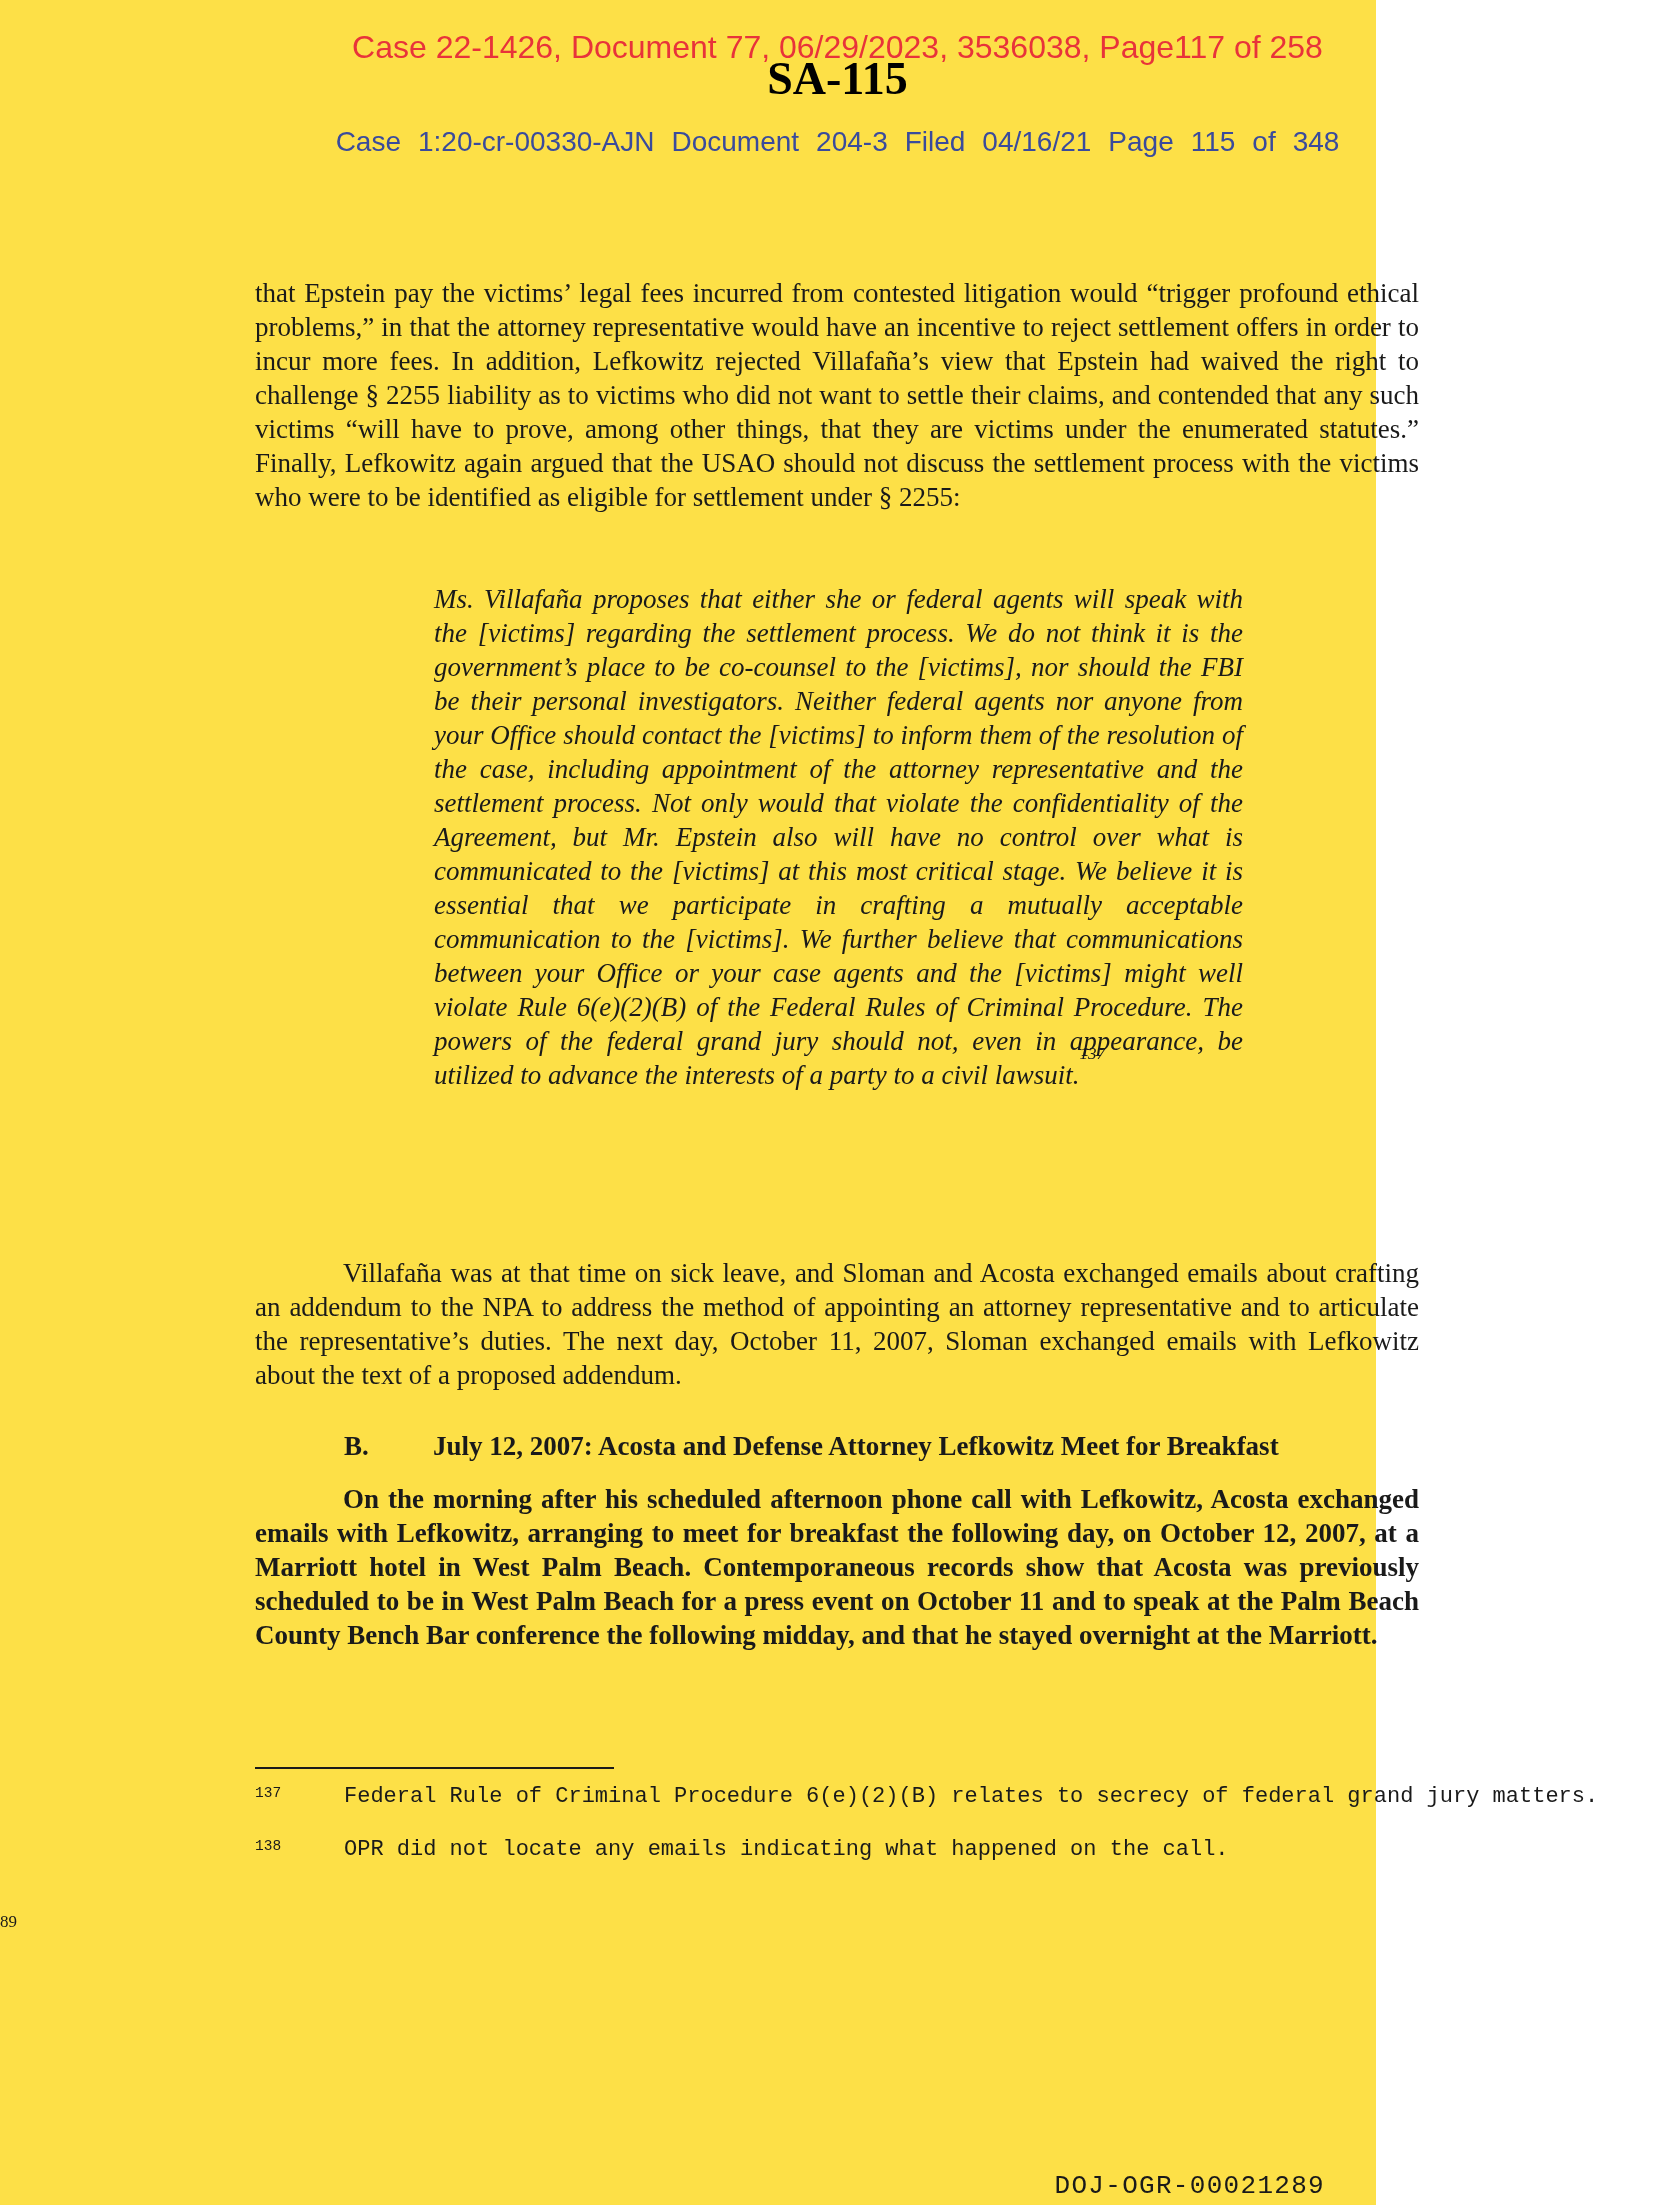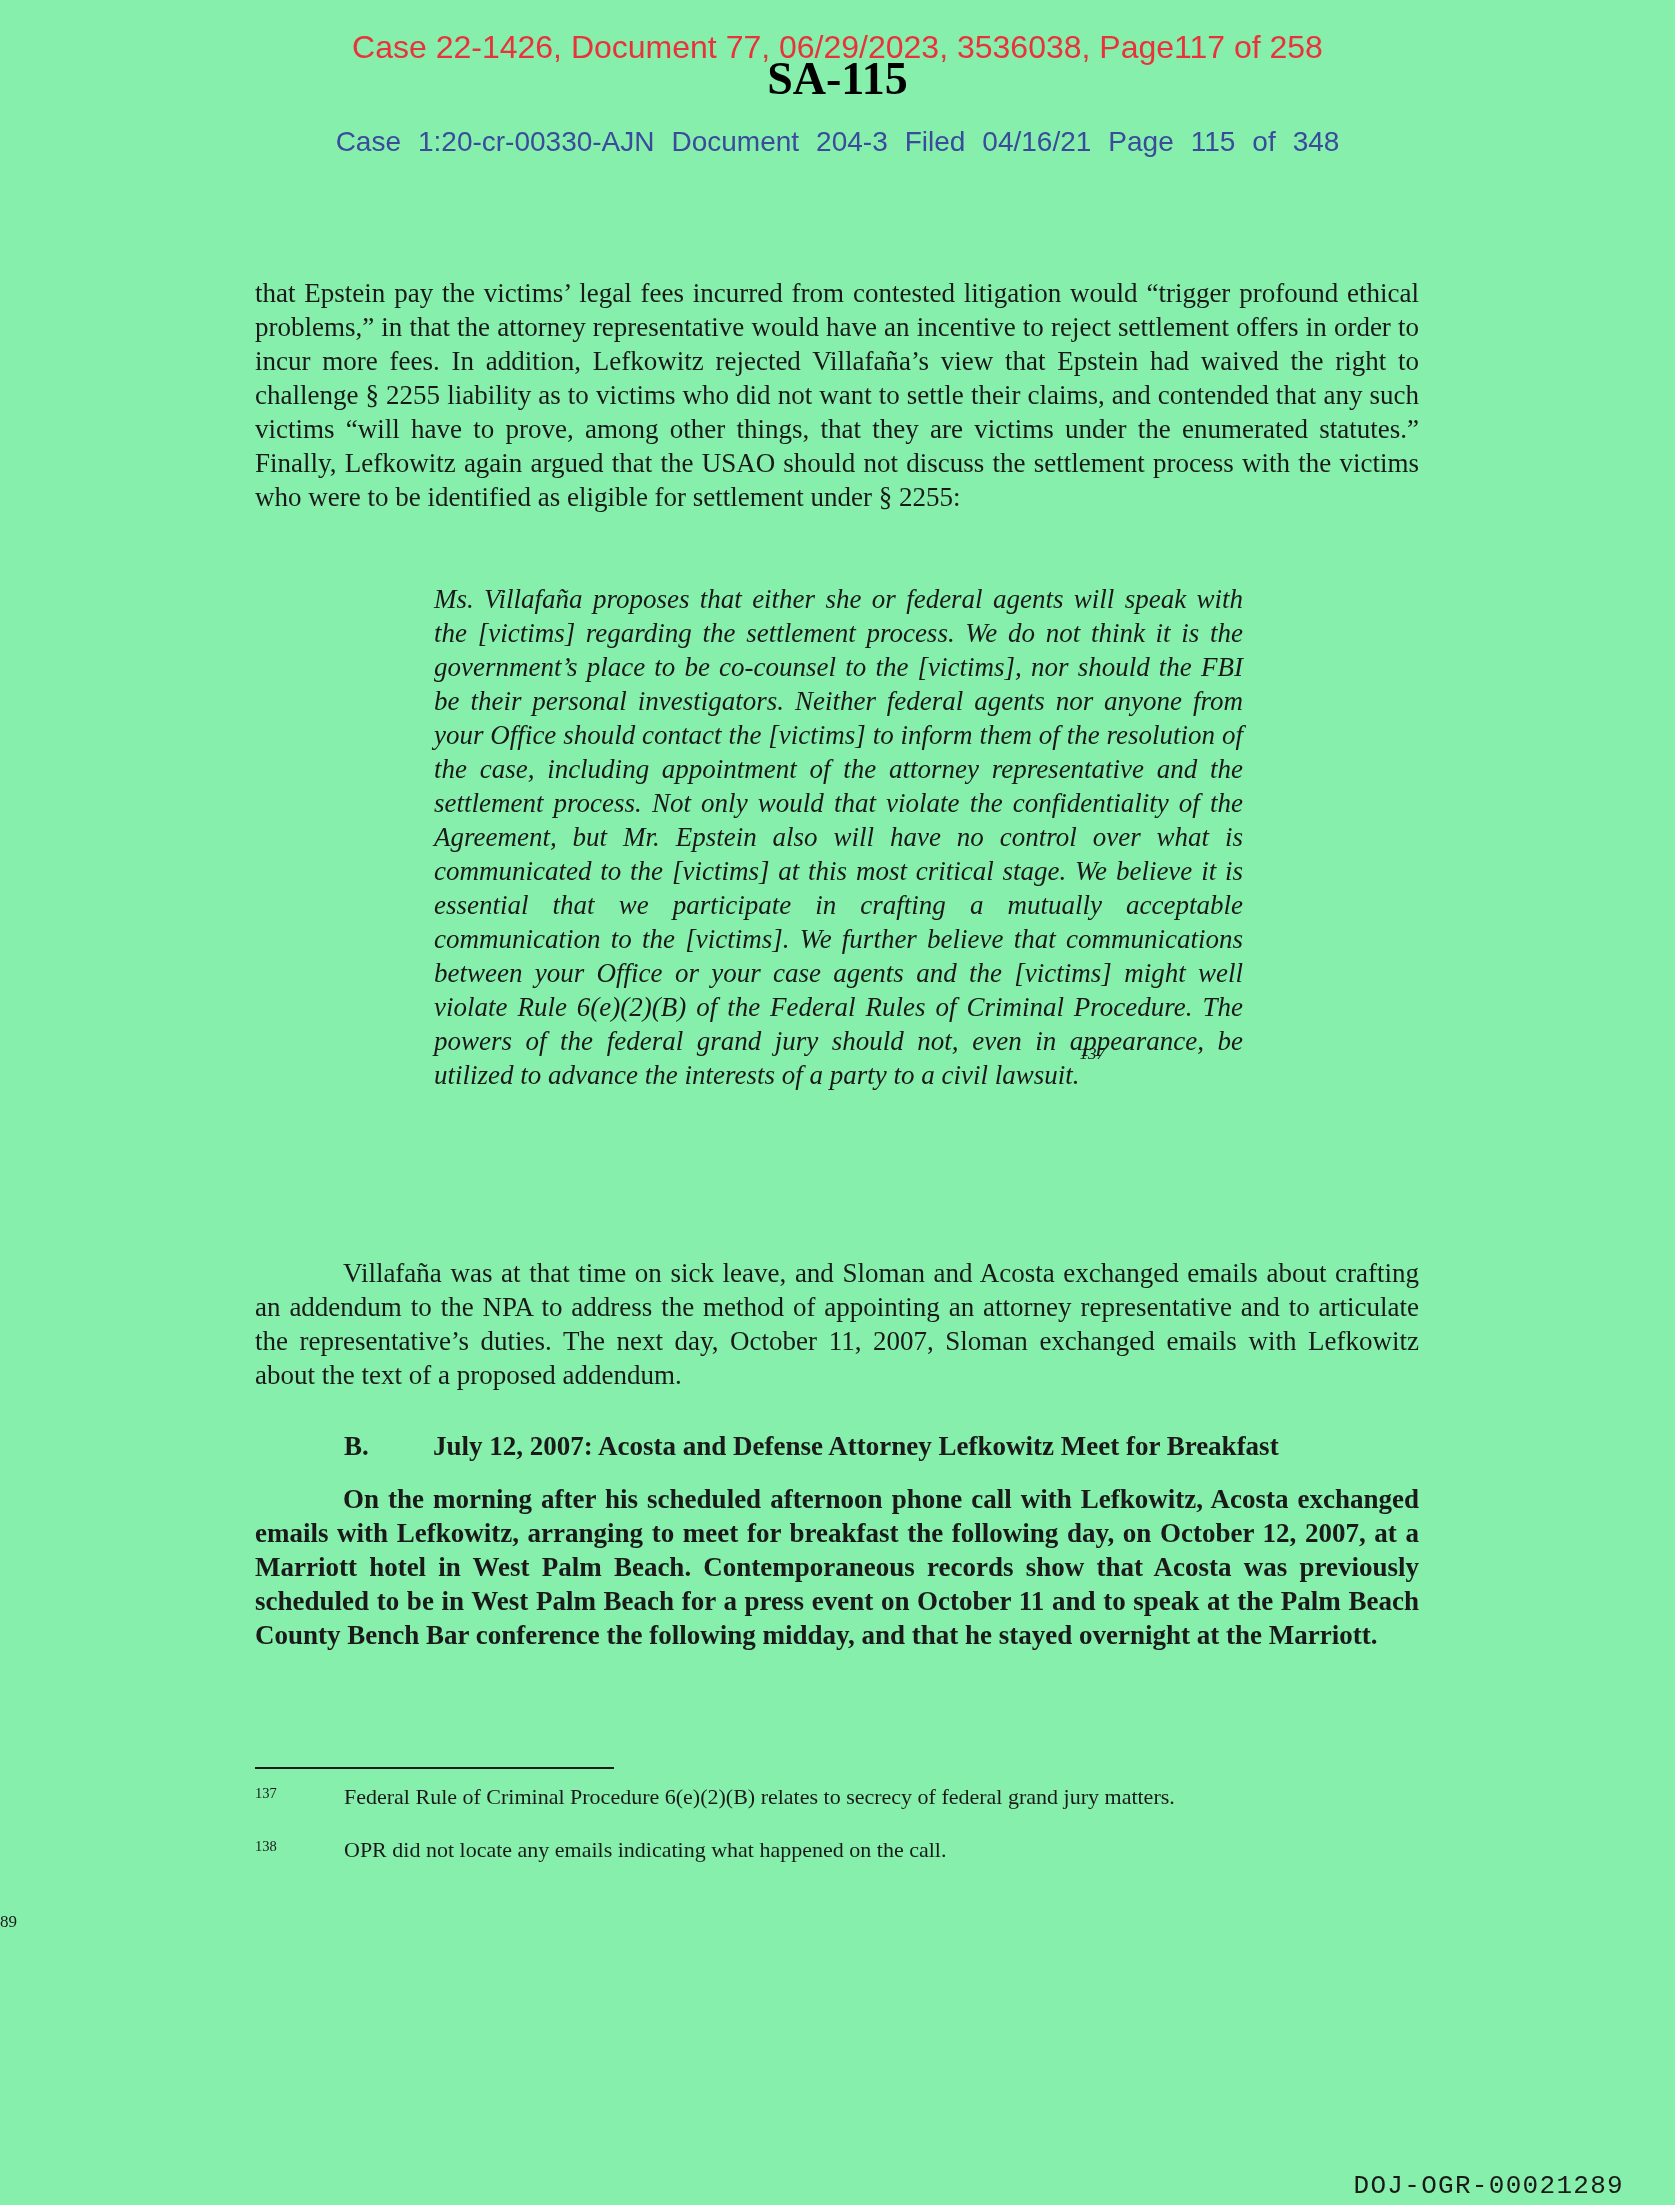--- a/index.html
+++ b/index.html
@@ -1,17 +1,17 @@
 <!DOCTYPE html>
 <html style="font-size:10.5px"><head>
 <meta charset="utf-8">
 <style>
   html, body { margin: 0; padding: 0; background: #ffffff; }
   body { width: 1675px; height: 2205px; position: relative; overflow: hidden; }
-  .page { position: absolute; left: 0; top: 0; width: 1675px; height: 2205px; background: #86efac; }
+  .page { position: absolute; left: 0; top: 0; width: 1376px; height: 2205px; background: #fde047; }
 
   .hdr-red {
     position: absolute; left: 0; width: 1675px; top: 29px; text-align: center;
     font-family: "Liberation Sans", sans-serif; font-size: 32px; color: #e8333a;
     letter-spacing: 0px;
   }
   .hdr-sa {
     position: absolute; left: 0; width: 1675px; top: 56px; text-align: center;
     font-family: "Liberation Serif", serif; font-weight: bold; font-size: 46px; color: #000;
     line-height: 1;
@@ -42,21 +42,21 @@
   .heading {
     position: absolute; left: 344px; top: 1431px;
     font-family: "Liberation Serif", serif; font-weight: bold; font-size: 27px; color: #1a1a1a;
     white-space: nowrap;
   }
   .heading .letter { display: inline-block; width: 89px; }
 
   .fn-rule { position: absolute; left: 255px; top: 1767px; width: 359px; height: 2px; background: #1a1a1a; }
   .footnote {
     position: absolute; left: 255px;
-    font-family: Liberation Serif, serif; font-size: 22px; color: #1a1a1a; white-space: nowrap;
+    font-family: Liberation Mono, monospace; font-size: 22px; color: #1a1a1a; white-space: nowrap;
   }
   .footnote .fn-num { display: inline-block; width: 89px; font-size: 14.5px; vertical-align: top; position: relative; top: 1.3px; }
 
   .page-num {
     position: absolute; left: 0; width: 1675px; top: 1912px; text-align: left;
     font-family: "Liberation Serif", serif; font-size: 17px; color: #1a1a1a;
   }
   .bates {
     position: absolute; right: 51px; top: 2171px;
     font-family: "Liberation Mono", monospace; font-size: 26px; color: #1a1a1a; letter-spacing: 1.3px;

